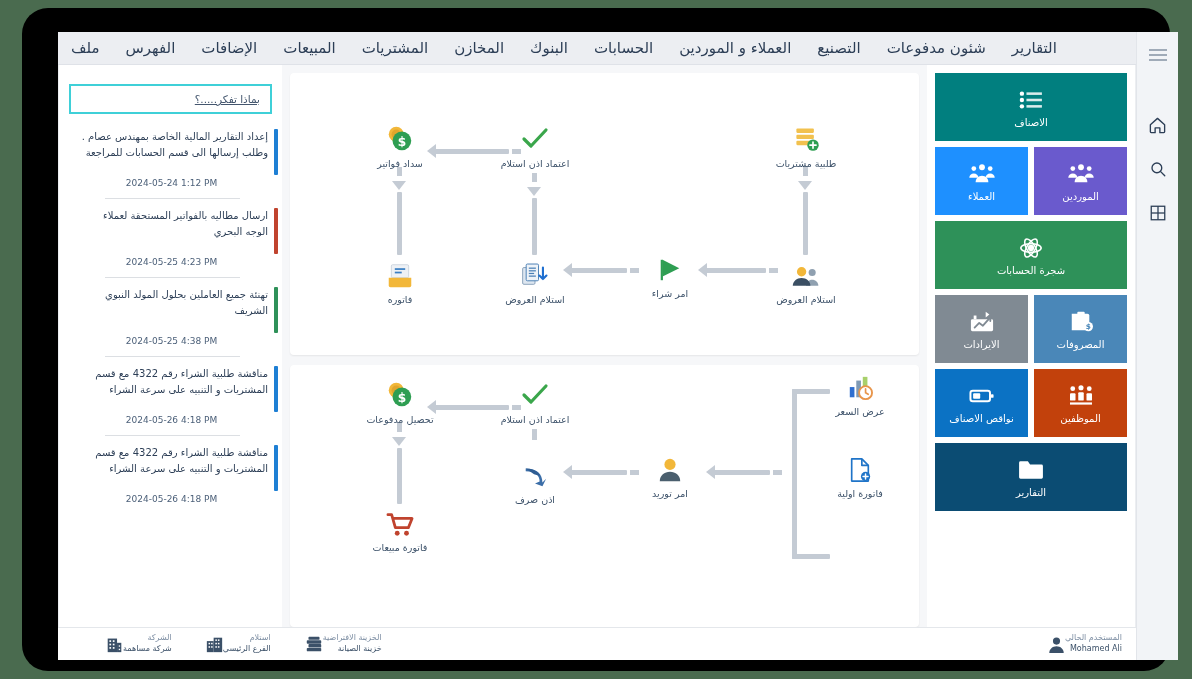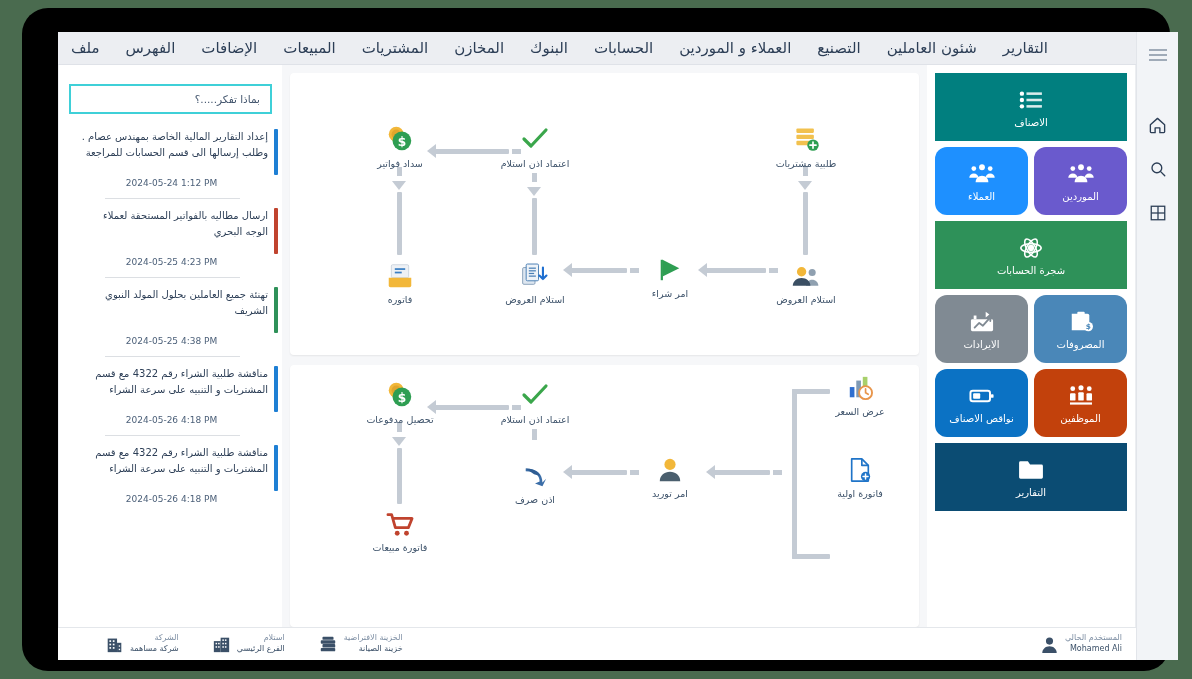--- a/index.html
+++ b/index.html
@@ -94,20 +94,21 @@
     display: flex; align-items: center;
     justify-content: flex-start;
     padding: 0 10px;
   }
   .search-box .ph {
     font-size: 10.5px;
     color: #44566e;
     width: 100%;
     text-align: right;
     direction: rtl;
+    text-decoration: underline;
   }
   .note-list { margin-top: 6px; }
   .note {
     position: relative;
     padding: 9px 14px 9px 16px;
     border-bottom: 1px solid #ffffff;
   }
   .note .accent {
     position: absolute;
     right: 4px; top: 9px;
@@ -206,21 +207,21 @@
   }
   .tile {
     height: 68px;
     display: flex; flex-direction: column;
     align-items: center; justify-content: center;
     color: #ffffff;
     cursor: pointer;
     position: relative;
   }
   .tile.full { width: 100%; }
-  .tile.half { width: calc(50% - 3px); border-radius: 12px; }
+  .tile.half { width: calc(50% - 3px); }
   .tile .t-ico {
     height: 26px; display: flex;
     align-items: center; justify-content: center;
   }
   .tile .t-lbl {
     font-size: 10px;
     margin-top: 4px;
     direction: rtl;
     text-align: center;
   }
@@ -232,21 +233,20 @@
     width: 1078px; height: 33px;
     background: #ffffff;
     border-top: 1px solid #e4e7eb;
     display: flex; flex-direction: row-reverse;
     align-items: center;
     padding: 0 14px;
   }
   .status-item {
     display: flex; flex-direction: row-reverse;
     align-items: center;
-    gap: 7px;
     margin-left: 34px;
   }
   .status-item .s-txt {
     font-size: 8px;
     line-height: 1.35;
     color: #3b5068;
     text-align: right;
     direction: rtl;
   }
   .status-item .s-txt b { display: block; font-weight: normal; color: #7d8ea3; }
@@ -263,21 +263,21 @@
         <div class="menu-item">ملف</div>
         <div class="menu-item">الفهرس</div>
         <div class="menu-item">الإضافات</div>
         <div class="menu-item">المبيعات</div>
         <div class="menu-item">المشتريات</div>
         <div class="menu-item">المخازن</div>
         <div class="menu-item">البنوك</div>
         <div class="menu-item">الحسابات</div>
         <div class="menu-item">العملاء و الموردين</div>
         <div class="menu-item">التصنيع</div>
-        <div class="menu-item">شئون العاملين</div>
+        <div class="menu-item">شئون مدفوعات</div>
         <div class="menu-item">التقارير</div>
       </div>
 
     <div class="rail">
       <div class="rail-icon sep">
         <svg width="20" height="14" viewBox="0 0 20 14" fill="none" stroke="#8b98a8" stroke-width="1.6">
           <line x1="1" y1="2" x2="19" y2="2"></line>
             <line x1="1" y1="7" x2="19" y2="7"></line>
             <line x1="1" y1="12" x2="19" y2="12"></line>
         </svg>

